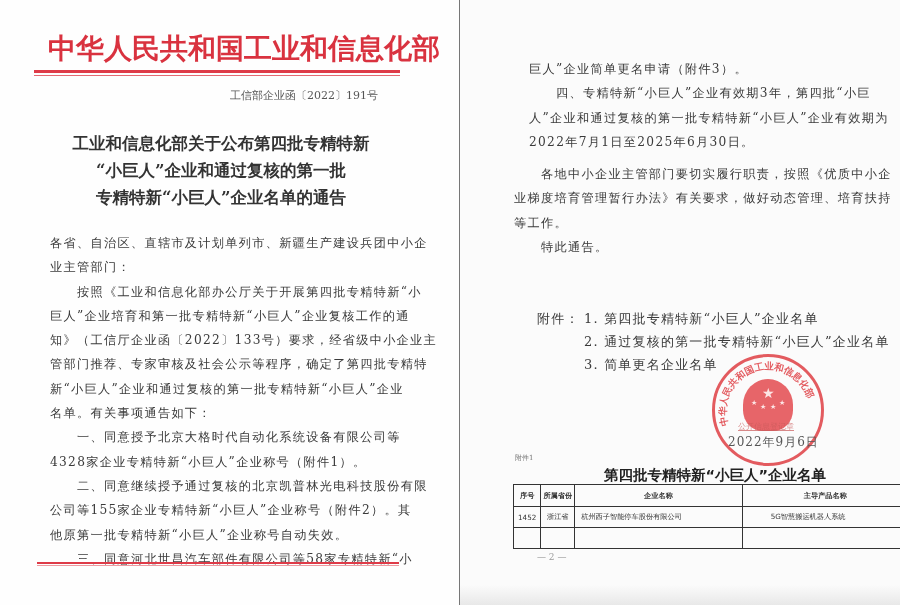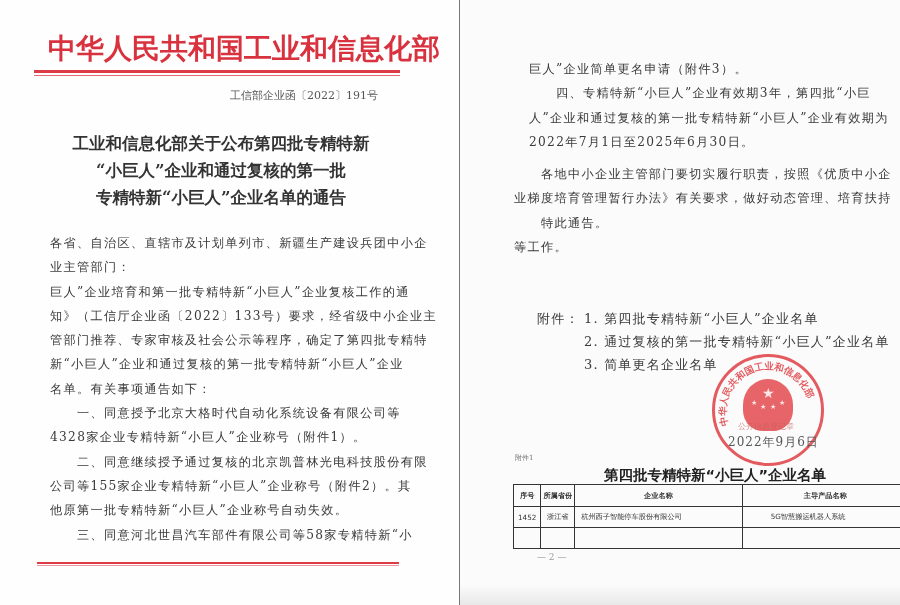--- a/index.html
+++ b/index.html
@@ -52,21 +52,21 @@
     }
     .emblem {
       position: absolute; left: 28px; top: 22px; width: 50px; height: 52px;
       background: #e5555a; border-radius: 50% 50% 40% 40%;
     }
     .emblem-star { position: absolute; color: #fde3e3; font-size: 12px; }
     .stamp-date {
       position: absolute; left: 728px; top: 434px; font-size: 12px; color: #555; letter-spacing: 1px; white-space: nowrap;
     }
     .stamp-sub {
-      position: absolute; left: 738px; top: 421px; font-size: 8px; color: #c95a5a; white-space: nowrap; opacity: 0.7;
+      position: absolute; left: 738px; top: 421px; font-size: 8px; color: #c95a5a; white-space: nowrap; opacity: 0.7; text-decoration: underline;
     }
 
     .annex-label { position: absolute; left: 515px; top: 453px; font-size: 7px; color: #777; }
     .annex-title {
       position: absolute; left: 580px; top: 466px; width: 270px; text-align: center;
       font-family: "DejaVu Sans", sans-serif; font-size: 14.5px; font-weight: bold; color: #222; white-space: nowrap;
     }
     table.annex {
       position: absolute; left: 513px; top: 484px; width: 396px;
       border-collapse: collapse; font-family: "DejaVu Sans", sans-serif; font-size: 7.2px; color: #333;
@@ -90,20 +90,21 @@
 
   <div class="notice-title">
     <div>工业和信息化部关于公布第四批专精特新</div>
     <div>“小巨人”企业和通过复核的第一批</div>
     <div>专精特新“小巨人”企业名单的通告</div>
   </div>
 
   <div class="body-text" id="left-body">
     <p>各省、自治区、直辖市及计划单列市、新疆生产建设兵团中小企</p>
     <p>业主管部门：</p>
+    <p>　　按照《工业和信息化部办公厅关于开展第四批专精特新“小</p>
     <p>巨人”企业培育和第一批专精特新“小巨人”企业复核工作的通</p>
     <p>知》（工信厅企业函〔2022〕133号）要求，经省级中小企业主</p>
     <p>管部门推荐、专家审核及社会公示等程序，确定了第四批专精特</p>
     <p>新“小巨人”企业和通过复核的第一批专精特新“小巨人”企业</p>
     <p>名单。有关事项通告如下：</p>
     <p>　　一、同意授予北京大格时代自动化系统设备有限公司等</p>
     <p>4328家企业专精特新“小巨人”企业称号（附件1）。</p>
     <p>　　二、同意继续授予通过复核的北京凯普林光电科技股份有限</p>
     <p>公司等155家企业专精特新“小巨人”企业称号（附件2）。其</p>
     <p>他原第一批专精特新“小巨人”企业称号自动失效。</p>
@@ -121,22 +122,22 @@
 
 <div class="body-text" id="right-body">
   <p>巨人”企业简单更名申请（附件3）。</p>
   <p>　　四、专精特新“小巨人”企业有效期3年，第四批“小巨</p>
   <p>人”企业和通过复核的第一批专精特新“小巨人”企业有效期为</p>
   <p>2022年7月1日至2025年6月30日。</p>
 </div>
 <div class="body-text" id="right-body2">
   <p>　　各地中小企业主管部门要切实履行职责，按照《优质中小企</p>
   <p>业梯度培育管理暂行办法》有关要求，做好动态管理、培育扶持</p>
+  <p>等工作。</p>
   <p>　　特此通告。</p>
-  <p>等工作。</p>
 </div>
 
 <div class="attach" style="left:537px; top:264px;">附件：</div>
 <div class="attach" style="left:584px; top:264px;">1. 第四批专精特新“小巨人”企业名单</div>
 <div class="attach" style="left:584px; top:287px;">2. 通过复核的第一批专精特新“小巨人”企业名单</div>
 <div class="attach" style="left:584px; top:310px;">3. 简单更名企业名单</div>
 
 <div class="stamp">
   <svg class="stamp-ring-text" viewBox="0 0 106 106">
     <defs>

